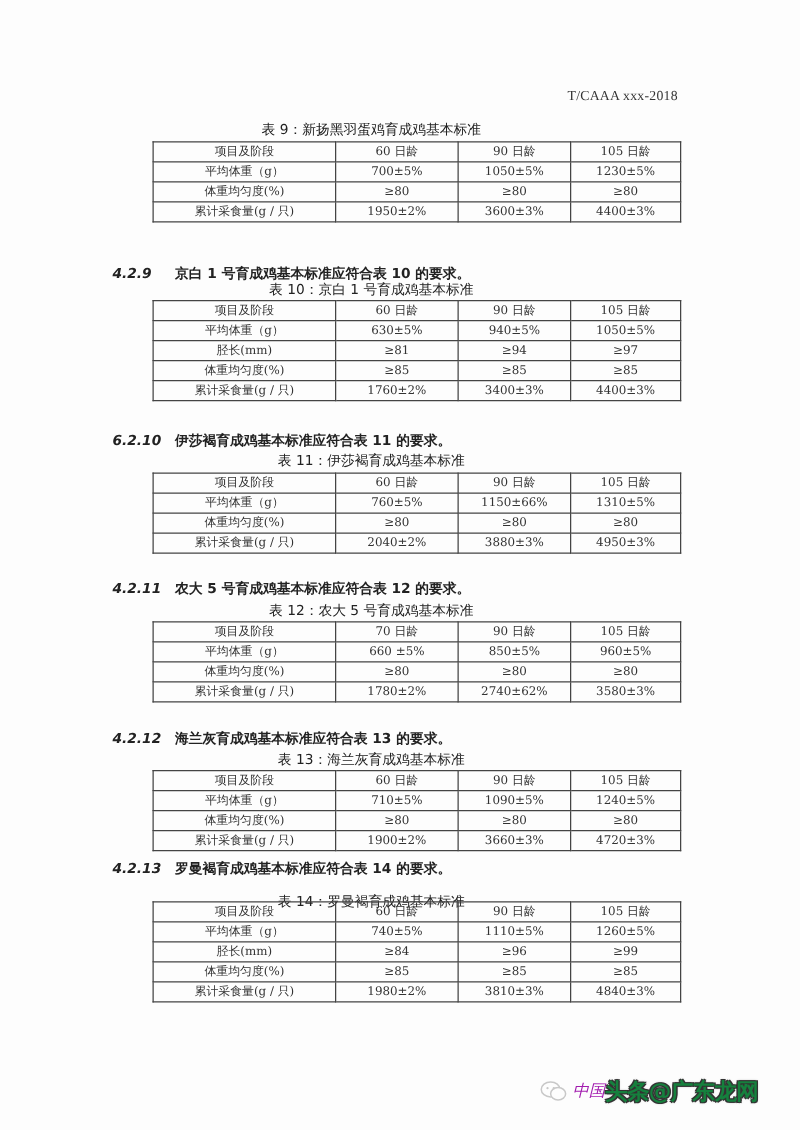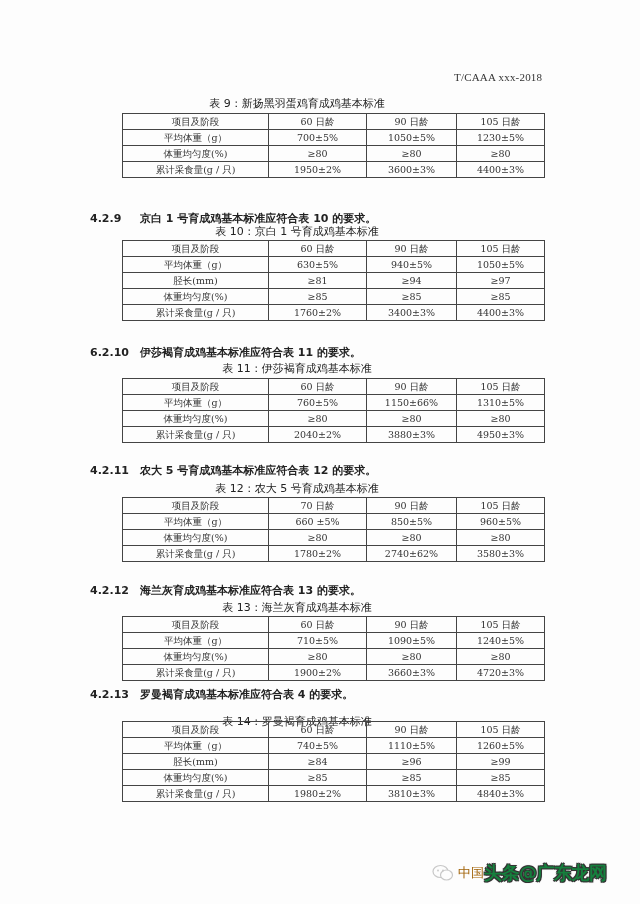--- a/index.html
+++ b/index.html
@@ -10,21 +10,21 @@
   .std-code {
     position: absolute; left: 454px; top: 71px;
     font-family: Liberation Serif, serif;
     font-size: 11px; color: #333; letter-spacing: 0.2px;
   }
   .heading {
     position: absolute; left: 90px;
     font-family: "DejaVu Sans", "Liberation Sans", sans-serif;
     font-weight: bold; font-size: 11px; color: #222; white-space: nowrap;
   }
-  .heading .num { display: inline-block; width: 50px; }
+  .heading .num { display: inline-block; width: 50px; font-style: italic; }
   .caption {
     position: absolute; left: 86px; width: 422px; text-align: center;
     font-family: "DejaVu Sans", "Liberation Sans", sans-serif;
     font-size: 11px; color: #222; white-space: nowrap;
   }
   table.std {
     position: absolute; left: 86px; width: 422px;
     border-collapse: collapse; table-layout: fixed;
     font-size: 9.5px; color: #333; margin-left: 36px;
   }
@@ -34,21 +34,21 @@
   }
   table.std col.c0 { width: 146px; }
   table.std col.c1 { width: 98px; }
   table.std col.c2 { width: 90px; }
   table.std col.c3 { width: 88px; }
   .wm {
     position: absolute; left: 432px; top: 860px; height: 26px;
     font-family: "DejaVu Sans", "Liberation Sans", sans-serif; white-space: nowrap;
   }
   .wm .wechat { position: absolute; left: 0; top: 4px; width: 22px; height: 18px; }
-  .wm .wm-org { position: absolute; left: 26px; top: 4px; font-size: 13px; color: #a16207; }
+  .wm .wm-org { position: absolute; left: 26px; top: 4px; font-size: 13px; color: #a21caf; font-style: italic; }
   .wm .wm-site {
     position: absolute; left: 52px; top: 1px; font-size: 18px; font-weight: bold;
     color: #15803d; letter-spacing: -0.5px;
     text-shadow: -1px -1px 0 #333, 1px -1px 0 #333, -1px 1px 0 #333, 1px 1px 0 #333, 0 0 2px #555;
   }
 </style>
 </head>
 <body>
 
 <div class="std-code">T/CAAA xxx-2018</div>
@@ -245,21 +245,21 @@
   <tr>
     <td>累计采食量(g / 只)</td>
     <td>1900±2%</td>
     <td>3660±3%</td>
     <td>4720±3%</td>
   </tr>
 </tbody>
   </table>
 
 <div class="heading" style="top:687px">
-  <span class="num">4.2.13</span><span>罗曼褐育成鸡基本标准应符合表 4 的要求。</span>
+  <span class="num">4.2.13</span><span>罗曼褐育成鸡基本标准应符合表 14 的要求。</span>
 </div>
 <div class="caption" style="top:714px">表 14：罗曼褐育成鸡基本标准</div>
 <table class="std" style="top:721px">
   <colgroup>
       <col class="c0">
       <col class="c1">
       <col class="c2">
       <col class="c3">
     </colgroup>
   <tbody>

